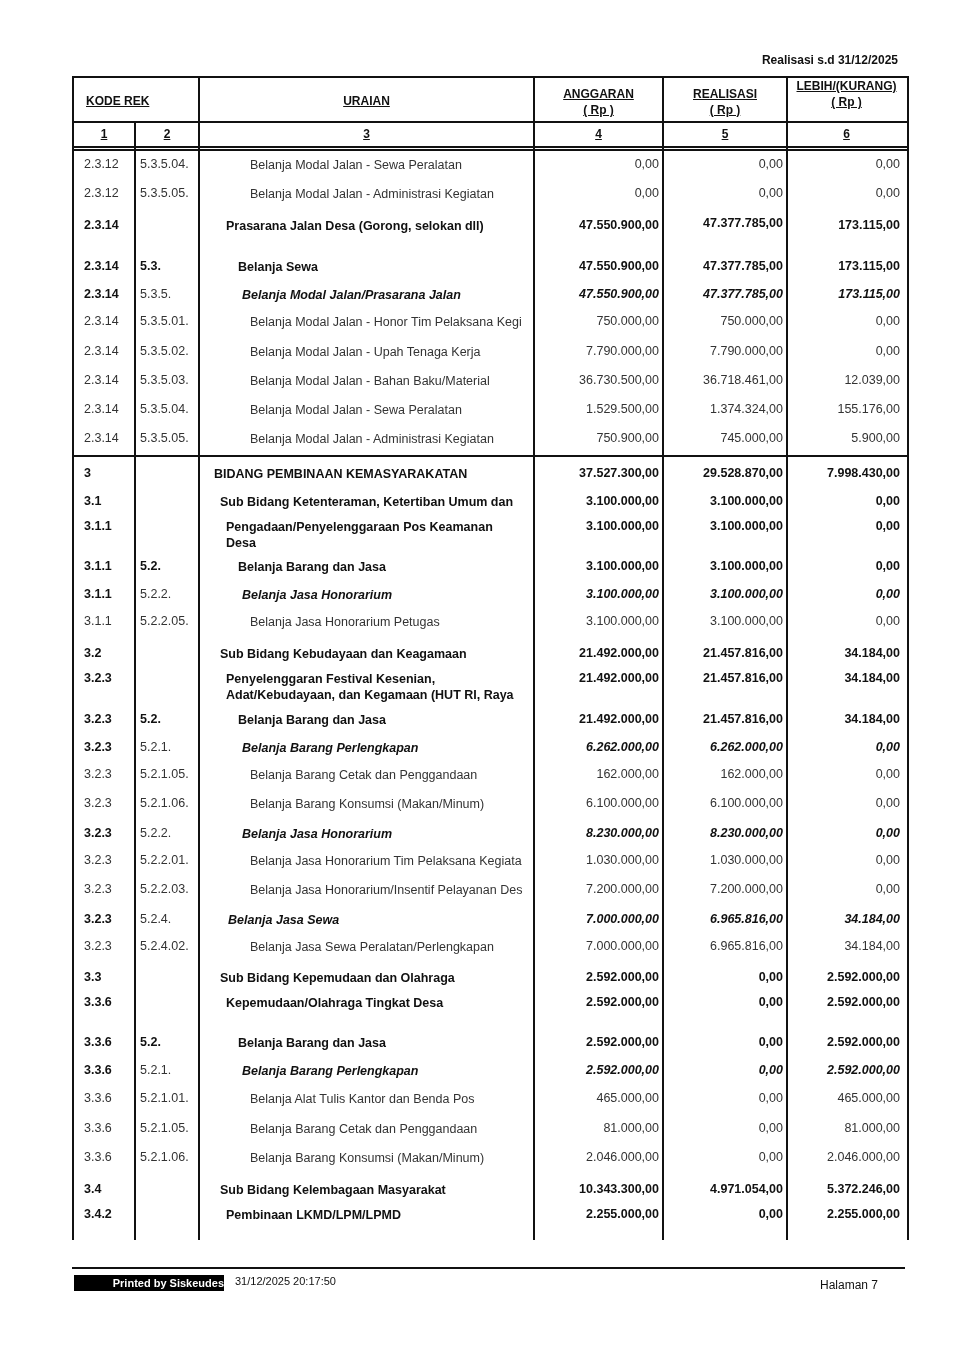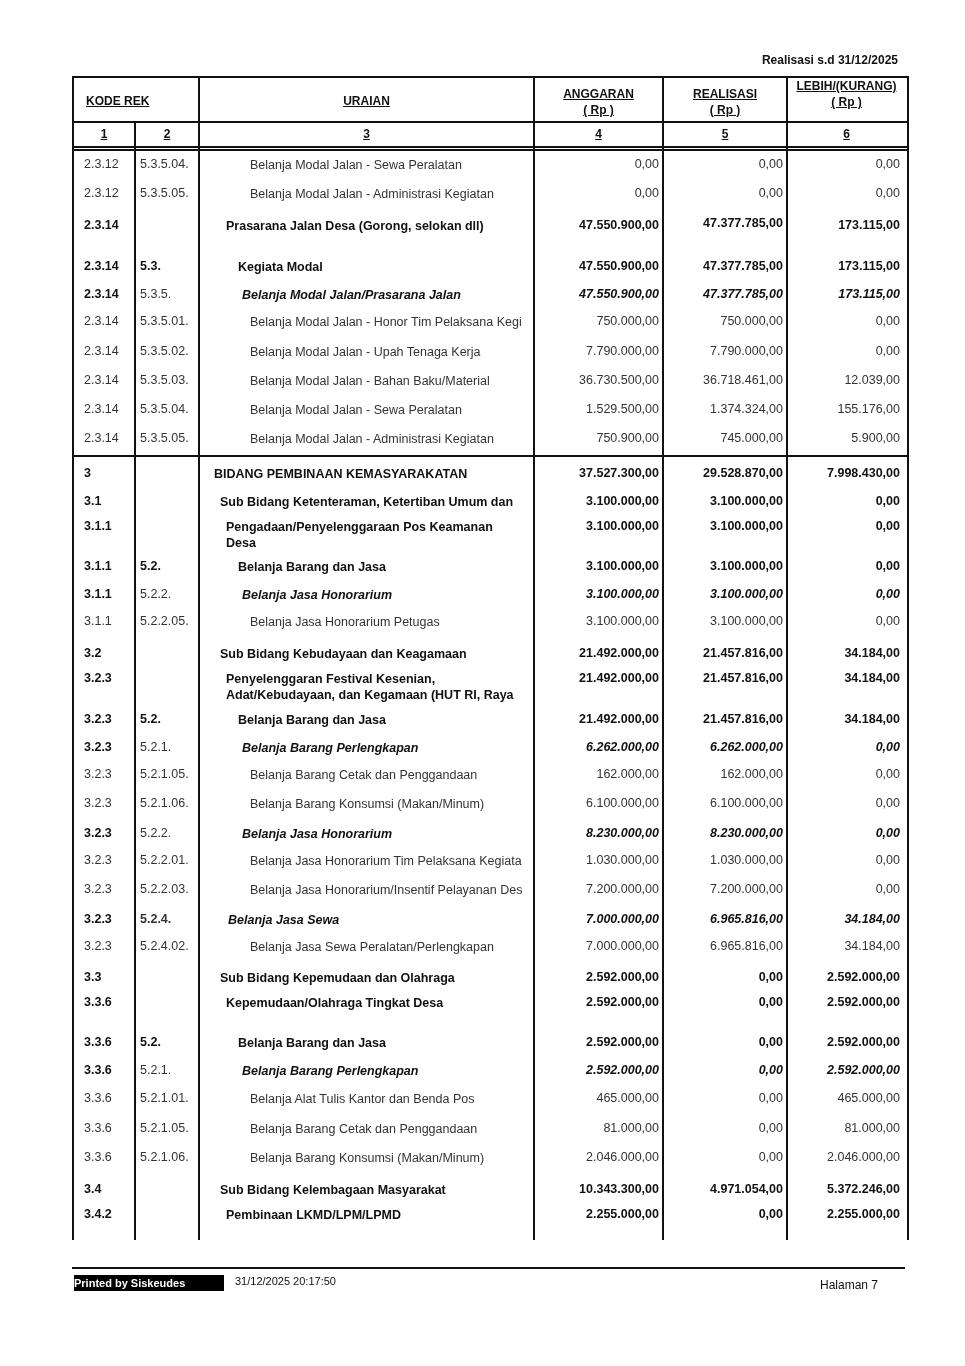--- a/index.html
+++ b/index.html
@@ -25,21 +25,21 @@
   .lvl3 .c3 { padding-left:34px; }
   .lvl4 .c3 { padding-left:38px; }
   .lvl5 .c3 { padding-left:46px; }
   .b { font-weight:bold; }
   .i { font-style:italic; }
   .u { text-decoration:underline; }
   .g { color:#333; }
   .c3 span { display:block; line-height:16px; white-space:nowrap; overflow:hidden; }
   .footer-line { position:absolute; left:72px; width:833px; top:1267px; height:2px; background:#111; }
   .printed { position:absolute; left:74px; top:1275px; width:150px; height:16px; background:#000; color:#fff;
-             font-size:11px; font-weight:bold; text-align:left; line-height:16px; }
+             font-size:11px; font-weight:bold; text-align:right; line-height:16px; }
   .printed-time { position:absolute; left:235px; top:1275px; font-size:11px; }
   .page-num { position:absolute; right:87px; top:1278px; font-size:12px; }
 </style>
 </head>
 <body>
 
 <div class="realisasi-date">Realisasi s.d 31/12/2025</div>
 
 <div class="tbl">
 
@@ -104,21 +104,21 @@
         <span>Prasarana Jalan Desa (Gorong, selokan dll)</span>
       </div>
     <div class="c c4">47.550.900,00</div>
       <div class="c c5" style="top:-2px;">47.377.785,00</div>
       <div class="c c6">173.115,00</div>
   </div>
   <div class="row lvl3 b" style="top:181px;">
     <div class="c c1">2.3.14</div>
       <div class="c c2">5.3.</div>
     <div class="c c3">
-        <span>Kegiata Modal</span>
+        <span>Belanja Sewa</span>
       </div>
     <div class="c c4">47.550.900,00</div>
       <div class="c c5">47.377.785,00</div>
       <div class="c c6">173.115,00</div>
   </div>
   <div class="row lvl4 b i" style="top:209px;">
     <div class="c c1" style="font-style:normal;">2.3.14</div>
       <div class="c c2" style="font-weight:normal;font-style:normal;color:#333;">5.3.5.</div>
     <div class="c c3">
         <span>Belanja Modal Jalan/Prasarana Jalan</span>
@@ -326,21 +326,21 @@
       <div class="c c2">5.2.2.03.</div>
     <div class="c c3">
         <span>Belanja Jasa Honorarium/Insentif Pelayanan Des</span>
       </div>
     <div class="c c4">7.200.000,00</div>
       <div class="c c5">7.200.000,00</div>
       <div class="c c6">0,00</div>
   </div>
   <div class="row lvl4 b i" style="top:834px;">
     <div class="c c1" style="font-style:normal;">3.2.3</div>
-      <div class="c c2" style="font-weight:bold;font-style:normal;color:#333;">5.2.4.</div>
+      <div class="c c2" style="font-weight:normal;font-style:normal;color:#333;">5.2.4.</div>
     <div class="c c3" style="padding-left:24px;">
         <span>Belanja Jasa Sewa</span>
       </div>
     <div class="c c4">7.000.000,00</div>
       <div class="c c5">6.965.816,00</div>
       <div class="c c6">34.184,00</div>
   </div>
   <div class="row lvl5 g" style="top:861px;">
     <div class="c c1">3.2.3</div>
       <div class="c c2">5.2.4.02.</div>

